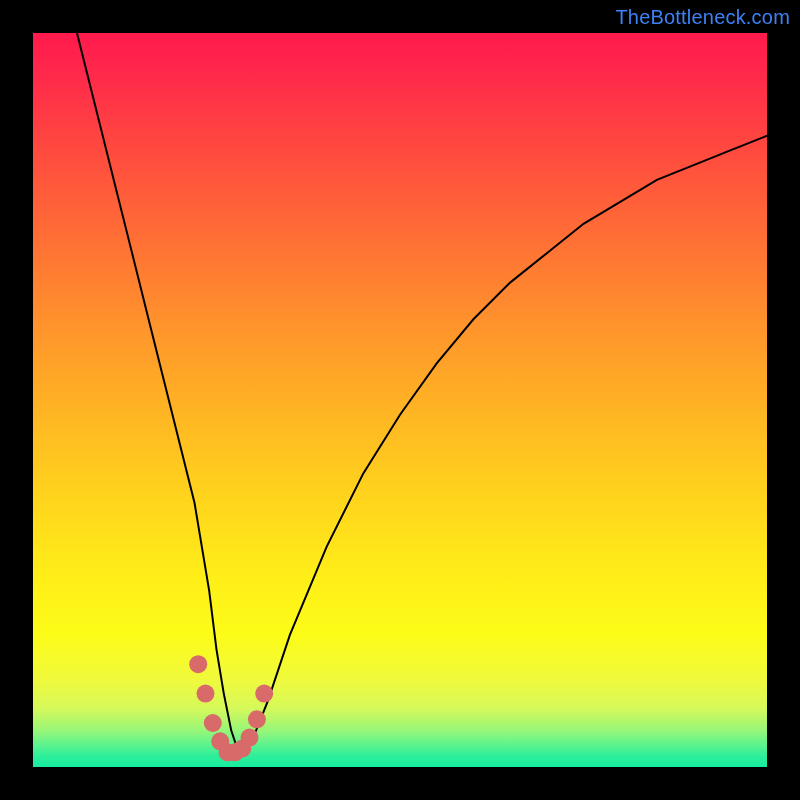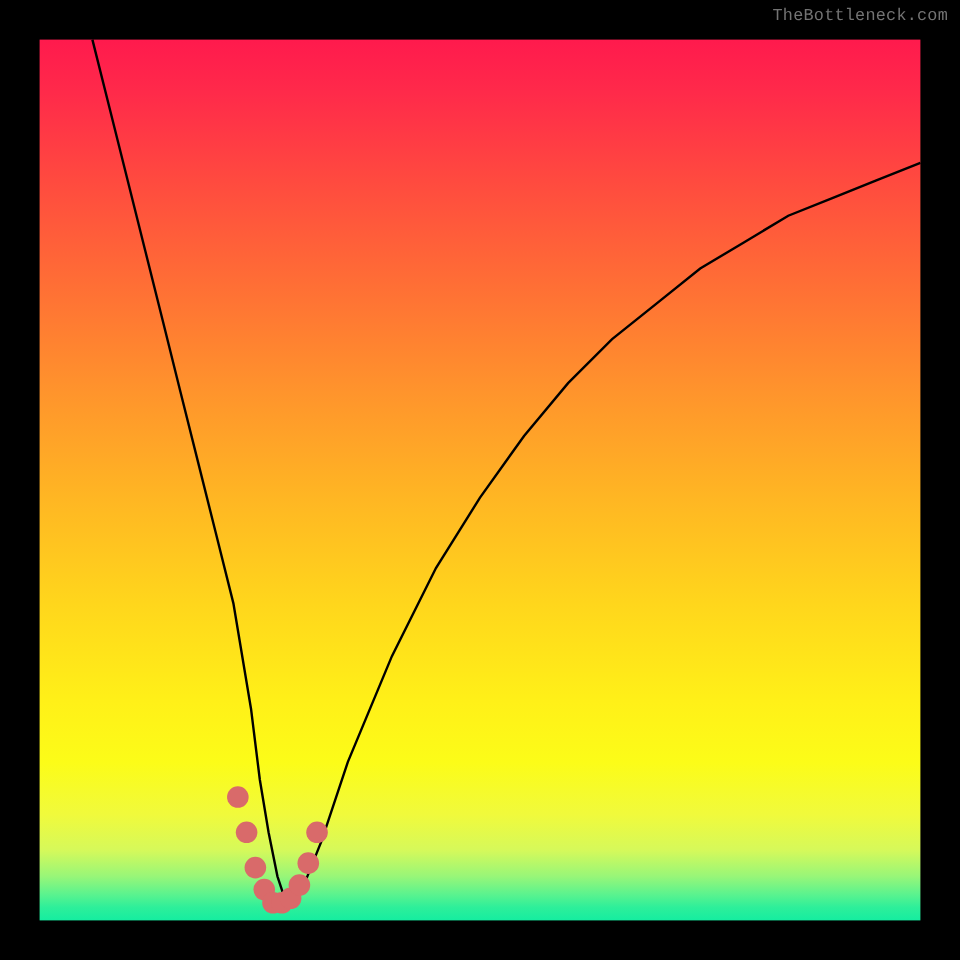--- a/index.html
+++ b/index.html
@@ -33,25 +33,24 @@
       #5cf38e 97%,
       #2eef9a 98.5%,
       #15eda0 100%
     );
     box-sizing: border-box;
   }
   .watermark {
     position: absolute;
     top: 6px;
     right: 10px;
-    color: #737373;
-    font-size: 14px;
+    color: #3b82f6;
+    font-size: 20px;
     font-weight: 400;
     letter-spacing: 0.2px;
-    font-family: Liberation Mono, monospace;
   }
   svg.curve {
     position: absolute;
     left: 33px;
     top: 33px;
     width: 734px;
     height: 734px;
     overflow: visible;
   }
 </style>

